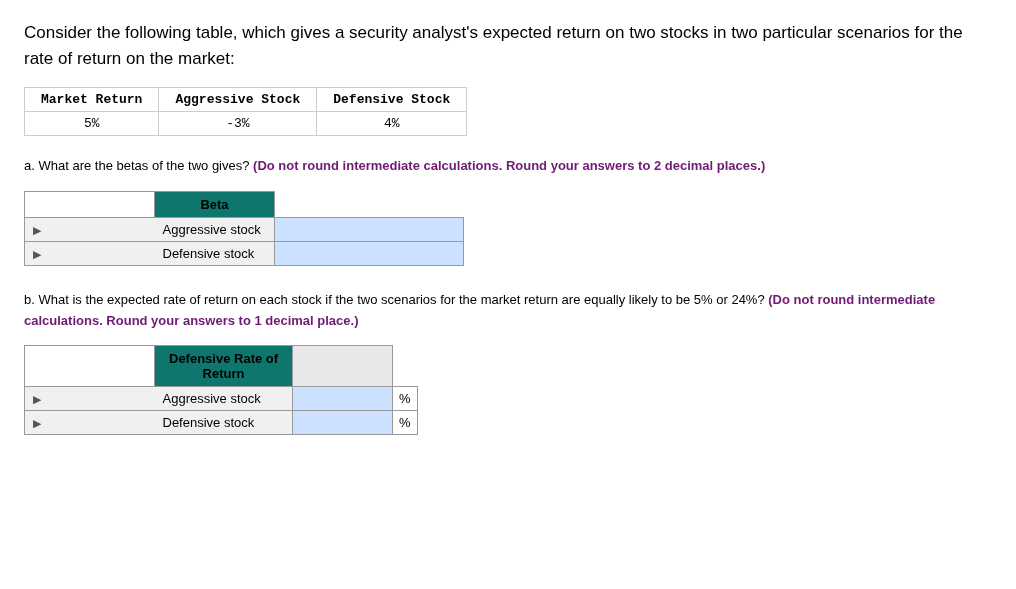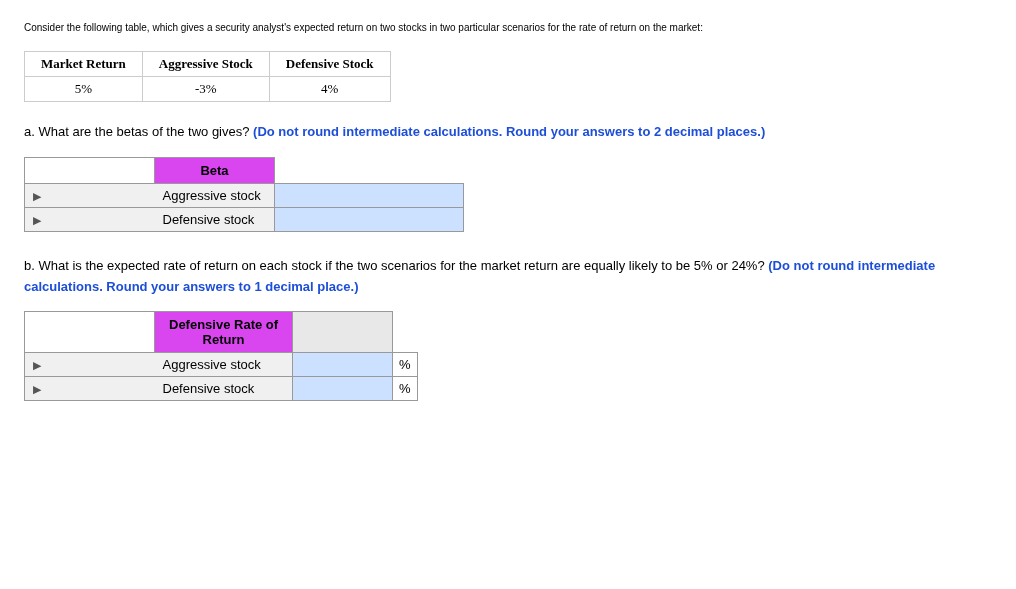--- a/index.html
+++ b/index.html
@@ -6,54 +6,54 @@
     body {
       font-family: Arial, sans-serif;
       font-size: 13px;
       background: #fff;
       color: #000;
       padding: 20px 24px;
       width: 1016px;
       min-height: 589px;
     }
     .intro-text {
-      font-size: 10px;
+      font-size: 17px;
       line-height: 1.5;
       margin-bottom: 16px;
       max-width: 980px;
     }
     
     .data-table {
       border-collapse: collapse;
       margin-bottom: 20px;
       min-width: 340px;
     }
     .data-table th, .data-table td {
       border: 1px solid #ccc;
       padding: 4px 16px;
-      font-family: Liberation Serif, serif;
+      font-family: Liberation Mono, monospace;
       font-size: 13px;
       text-align: center;
     }
     .data-table th {
       background: #fff;
       font-weight: bold;
     }
     .data-table tr:nth-child(even) td {
       background: #f5f5f5;
     }
     
     .question {
       font-size: 13px;
       line-height: 1.6;
       margin-bottom: 14px;
       max-width: 980px;
     }
     .question .bold-red {
-      color: #1d4ed8;
+      color: #701a75;
       font-weight: bold;
     }
     
     .answer-table {
       border-collapse: collapse;
       margin-bottom: 24px;
     }
     .answer-table th {
       background: #fff;
       border: 1px solid #999;
@@ -98,21 +98,21 @@
       width: 16px;
     }
     .arrow-span {
       color: #555;
       font-size: 11px;
     }
     .section-gap {
       margin-bottom: 24px;
     }
     .col-header-row th {
-      background: #d946ef;
+      background: #0f766e;
     }
   </style>
 </head>
 <body>
 
 <p class="intro-text">Consider the following table, which gives a security analyst's expected return on two stocks in two particular scenarios for the rate of return on the market:</p>
 
 <table class="data-table">
   <thead>
     <tr>

